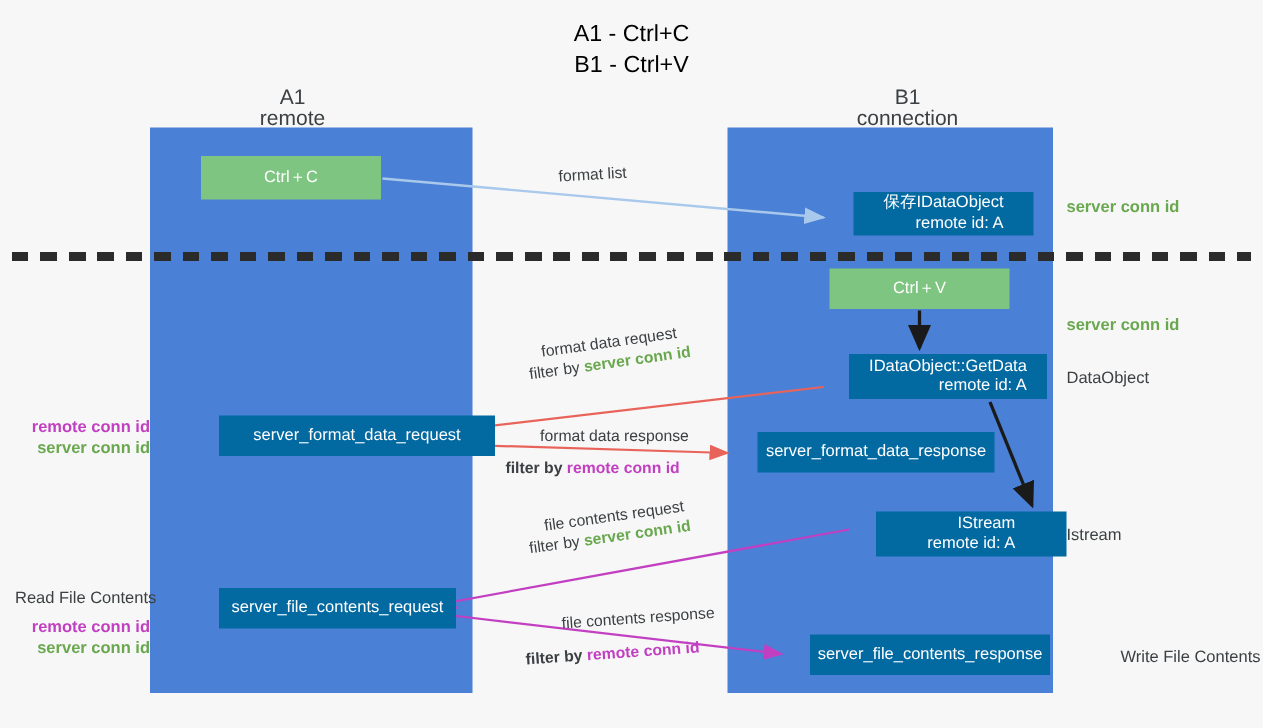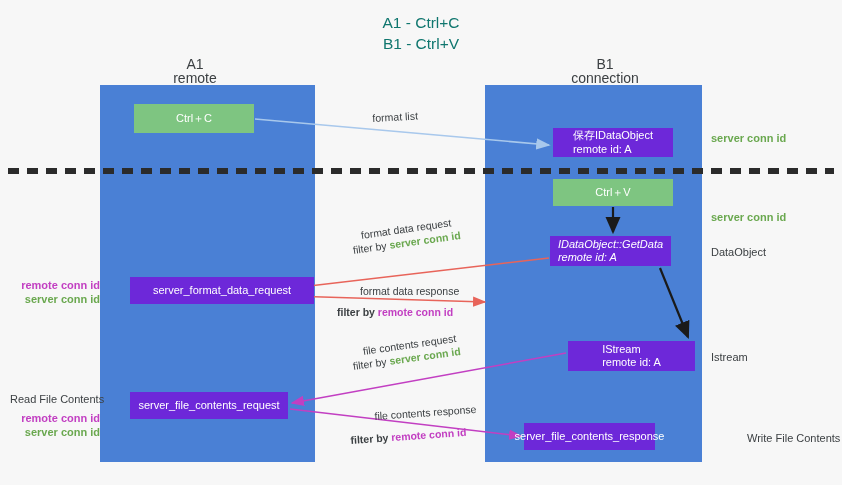--- a/index.html
+++ b/index.html
@@ -9,21 +9,21 @@
     font-family:"Liberation Sans","DejaVu Sans",sans-serif;
     position:relative;overflow:hidden;
     color:#3c4043;
   }
   #stage{position:absolute;left:0;top:0;width:842px;height:485px;}
   .abs{position:absolute;}
 
   
   #title{
     left:0;top:12px;width:842px;text-align:center;
-    font-size:15.5px;line-height:21px;color:#0f766e;white-space:pre;
+    font-size:15.5px;line-height:21px;color:#000000;white-space:pre;
   }
 
   
   .col-head{
     font-size:14px;line-height:14px;text-align:center;color:#3c4043;
   }
   #head-a1{left:130px;top:57px;width:130px;}
   #head-b1{left:540px;top:57px;width:130px;}
 
   
@@ -33,35 +33,35 @@
 
   
   #dashed{
     left:8px;top:168px;width:826px;height:6px;
     background:repeating-linear-gradient(to right,#2b2b2b 0px,#2b2b2b 11px,transparent 11px,transparent 19px);
   }
 
   
   .box{
     display:flex;align-items:center;justify-content:center;
-    text-align:left;color:#ffffff;font-size:11px;line-height:13.5px;
+    text-align:right;color:#ffffff;font-size:11px;line-height:13.5px;
     box-sizing:border-box;padding:2px 4px;white-space:pre-line;
   }
   .green{background:#7ec581;}
-  .orange{background:#6d28d9;}
+  .orange{background:#0369a1;margin-left:16px;}
 
   #box-ctrlc{left:134px;top:104px;width:120px;height:29px;}
   #box-save-ido{left:553px;top:128px;width:120px;height:29px;}
   #box-ctrlv{left:553px;top:179px;width:120px;height:27px;}
-  #box-getdata{left:550px;top:236px;width:121px;height:30px;font-style:italic;}
+  #box-getdata{left:550px;top:236px;width:132px;height:30px;}
   #box-fmt-req{left:130px;top:277px;width:184px;height:27px;}
   #box-fmt-resp{left:489px;top:288px;width:158px;height:27px;}
   #box-istream{left:568px;top:341px;width:127px;height:30px;}
   #box-file-req{left:130px;top:392px;width:158px;height:27px;}
-  #box-file-resp{left:524px;top:423px;width:131px;height:27px;}
+  #box-file-resp{left:524px;top:423px;width:160px;height:27px;}
 
   
   .ann{font-size:11px;line-height:14px;color:#3c4043;white-space:nowrap;}
   .green-t{color:#6aa84f;font-weight:bold;}
   .purple-t{color:#c23fc2;font-weight:bold;}
   .bold-t{font-weight:bold;}
 
   #ann-srv-1{left:711px;top:131px;}
   #ann-srv-2{left:711px;top:210px;}
   #ann-dataobject{left:711px;top:245px;}
@@ -145,20 +145,21 @@
 
   <div class="abs" id="dashed"></div>
 
   <div class="abs box green" id="box-ctrlc">Ctrl＋C</div>
   <div class="abs box orange" id="box-save-ido">保存IDataObject
 remote id: A</div>
   <div class="abs box green" id="box-ctrlv">Ctrl＋V</div>
   <div class="abs box orange" id="box-getdata">IDataObject::GetData
 remote id: A</div>
   <div class="abs box orange" id="box-fmt-req">server_format_data_request</div>
+  <div class="abs box orange" id="box-fmt-resp">server_format_data_response</div>
   <div class="abs box orange" id="box-istream">IStream
 remote id: A</div>
   <div class="abs box orange" id="box-file-req">server_file_contents_request</div>
   <div class="abs box orange" id="box-file-resp">server_file_contents_response</div>
 
   <div class="abs edge-lbl" id="lbl-format-list">format list</div>
 
   <div class="abs edge-lbl" id="lbl-fmt-req">format data request</div>
   <div class="abs edge-lbl" id="lbl-fmt-req2">
     <span>filter by </span><span class="green-t">server conn id</span>

